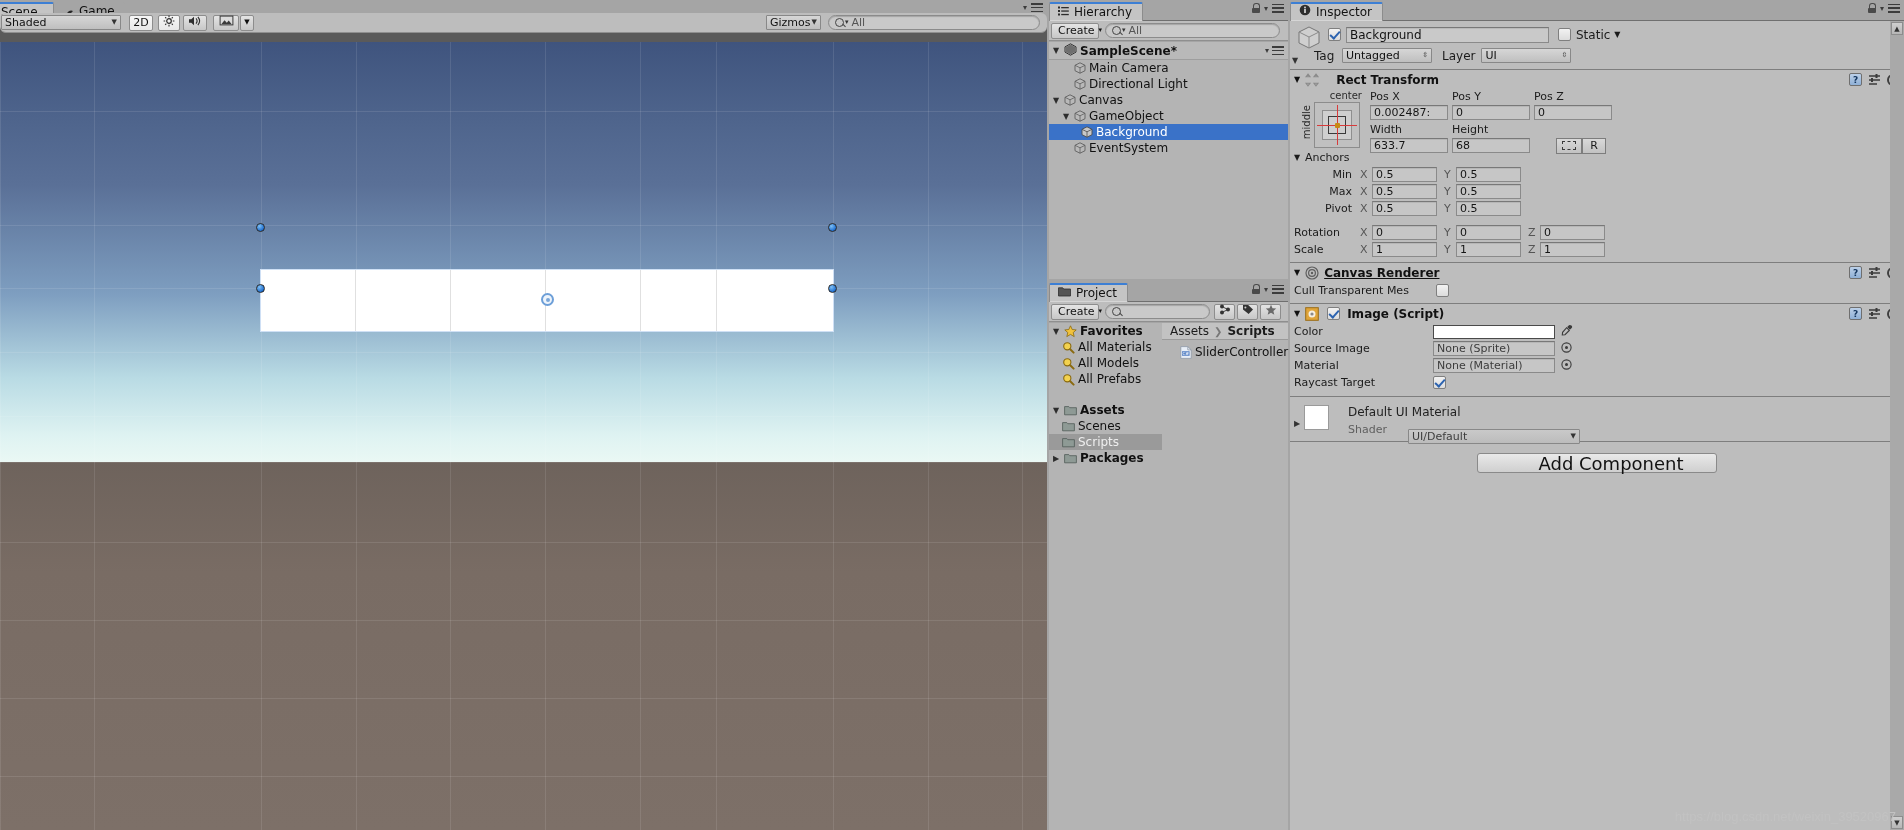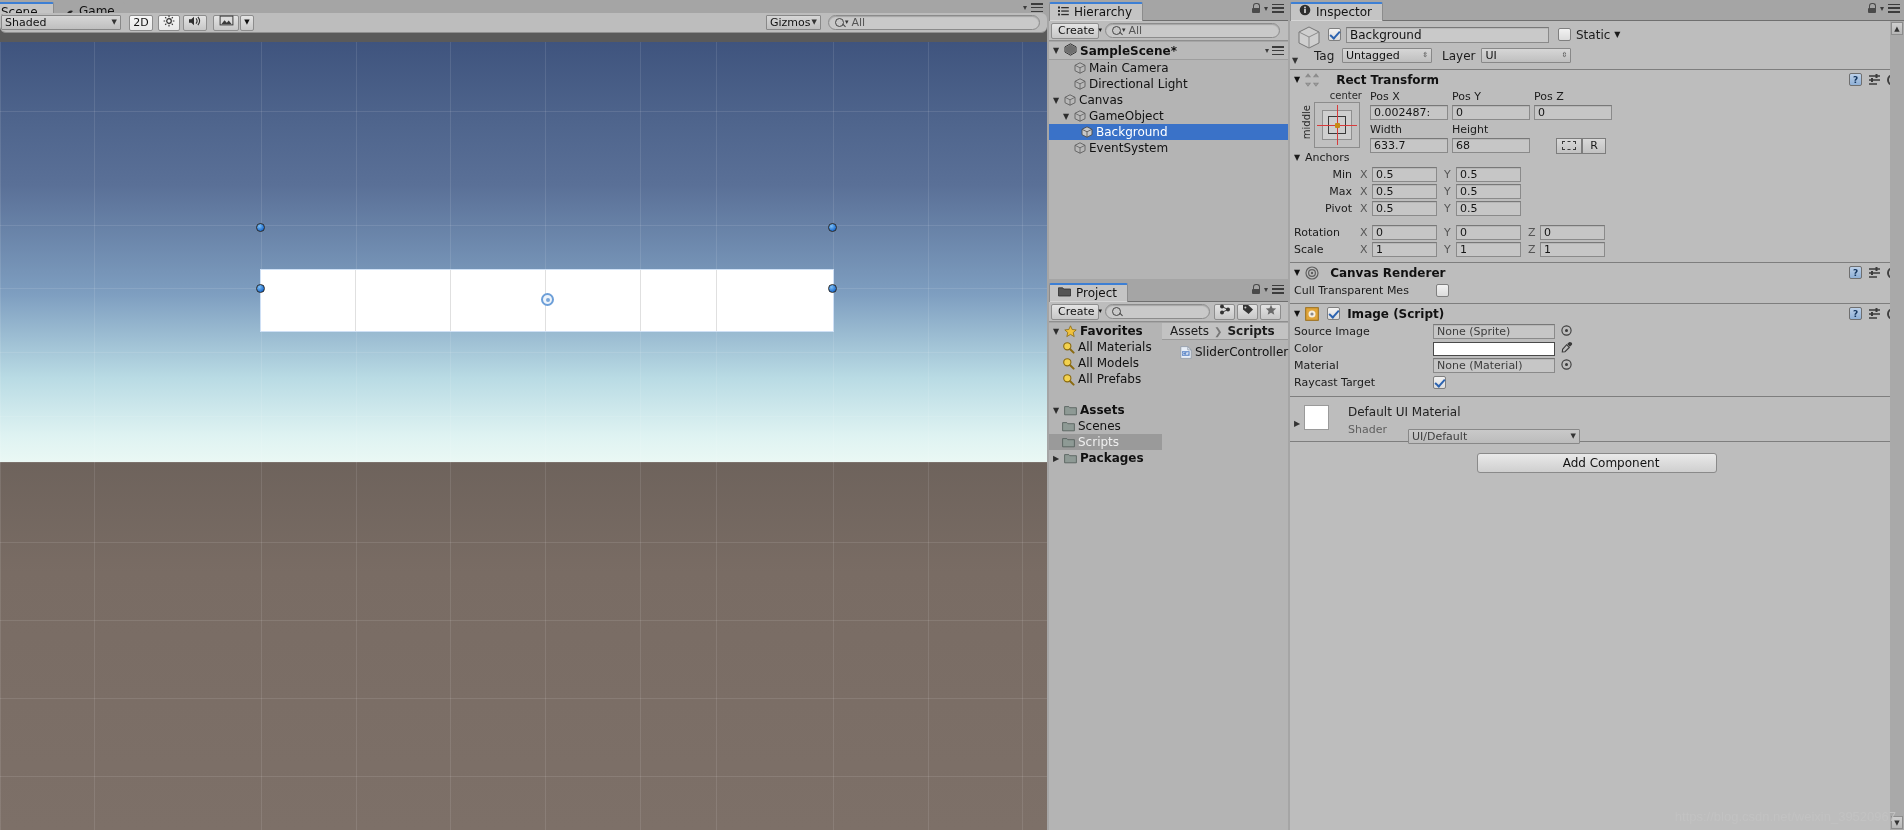--- a/index.html
+++ b/index.html
@@ -162,21 +162,21 @@
   .btn-preset { width:13px;height:13px; position:relative; }
   .gear {
     width:12px;height:12px;border-radius:50%;
     border:2.5px solid #3f3f3f; position:relative;
   }
   .gear::after { content:""; position:absolute; left:3px; top:3px; width:2px; height:2px; background:#3f3f3f; border-radius:50%; }
   .add-comp-btn {
     height:20px; background:linear-gradient(#e9e9e9,#cfcfcf);
     border:1px solid #8a8a8a; border-radius:3px;
     display:flex;align-items:center;justify-content:center;
-    font-size:12px; color:#111;padding-left:28px;
+    font-size:18px; color:#111;padding-left:28px;
   }
   .anchor-widget {
     width:46px;height:46px; background:#c0c0c0; border:1px solid #8c8c8c;
     position:relative;
   }
   .anchor-widget .outer { position:absolute; left:7px; top:7px; width:30px; height:30px; border:1px solid #8f8f8f; background:#cfcfcf; }
   .anchor-widget .inner { position:absolute; left:13px; top:13px; width:18px; height:18px; border:1.6px solid #3a3a3a; }
   .anchor-widget .cross-h { position:absolute; left:2px; right:2px; top:22px; height:1px; background:#d83a3a; }
   .anchor-widget .cross-v { position:absolute; top:2px; bottom:2px; left:22px; width:1px; background:#d83a3a; }
   .anchor-widget .pivot-dot { position:absolute; left:20px; top:20px; width:5px; height:5px; background:#c88a14; border-radius:1px; }
@@ -808,21 +808,21 @@
       <div style="position:relative; padding-bottom:4px;">
         <div class="comp-hdr" style="height:19px;">
           <span class="arrows" style="font-size:8px;">▼</span>
           <span style="width:14px;height:14px;">
             <svg width="14" height="14" viewBox="0 0 14 14">
                 <circle cx="7" cy="7" r="6" fill="none" stroke="#5e5e5e" stroke-width="1.2"></circle>
                 <circle cx="7" cy="7" r="3.4" fill="none" stroke="#5e5e5e" stroke-width="1.2"></circle>
                 <circle cx="7" cy="7" r="1.2" fill="#5e5e5e"></circle>
               </svg>
           </span>
-          <span style="margin-left:6px;">Canvas Renderer</span>
+          <span style="text-decoration:underline;">Canvas Renderer</span>
           <span style="position:absolute; right:5px; display:flex; gap:6px; align-items:center;">
             <span class="btn-help">?</span>
             <span class="btn-preset">
               <svg width="13" height="13" viewBox="0 0 13 13">
                   <g stroke="#3b3b3b" stroke-width="1.4">
                     <path d="M1 3h11M1 7h11M1 11h8"></path>
                   </g>
                   <g fill="#3b3b3b">
                     <rect x="7.5" y="1" width="2" height="4"></rect>
                     <rect x="3" y="5" width="2" height="4"></rect>
@@ -862,38 +862,38 @@
                   <g fill="#3b3b3b">
                     <rect x="7.5" y="1" width="2" height="4"></rect>
                     <rect x="3" y="5" width="2" height="4"></rect>
                   </g>
                 </svg>
             </span>
             <span class="gear"></span>
           </span>
         </div>
 
+        <div class="row" style="padding-left:4px;">
+          <span class="lbl" style="width:139px;">Color</span>
+          <span style="width:122px; height:14px; background:#ffffff; border:1px solid #4a4a4a;"></span>
+          <span style="margin-left:6px;">
+            <svg width="12" height="12" viewBox="0 0 12 12">
+                <path d="M9.6 1.3a1.6 1.6 0 0 1 1.1 2.7L8.9 5.8 6.2 3.1 8 1.3a1.6 1.6 0 0 1 1.6 0z" fill="#3a3a3a"></path>
+                <path d="M5.6 3.7 8.3 6.4 4 10.7 1.3 11l.3-2.7z" fill="none" stroke="#3a3a3a" stroke-width="1.1"></path>
+              </svg>
+          </span>
+        </div>
+
         <div class="row" style="padding-left:4px; position:relative;">
           <span class="lbl" style="width:139px;">Source Image</span>
           <span class="field obj" style="width:122px; color:#3d3d3d;">None (Sprite)</span>
           <span style="margin-left:6px;">
             <svg width="11" height="11" viewBox="0 0 11 11">
                 <circle cx="5.5" cy="5.5" r="4.6" fill="none" stroke="#3a3a3a" stroke-width="1.1"></circle>
                 <circle cx="5.5" cy="5.5" r="1.5" fill="#3a3a3a"></circle>
-              </svg>
-          </span>
-        </div>
-
-        <div class="row" style="padding-left:4px;">
-          <span class="lbl" style="width:139px;">Color</span>
-          <span style="width:122px; height:14px; background:#ffffff; border:1px solid #4a4a4a;"></span>
-          <span style="margin-left:6px;">
-            <svg width="12" height="12" viewBox="0 0 12 12">
-                <path d="M9.6 1.3a1.6 1.6 0 0 1 1.1 2.7L8.9 5.8 6.2 3.1 8 1.3a1.6 1.6 0 0 1 1.6 0z" fill="#3a3a3a"></path>
-                <path d="M5.6 3.7 8.3 6.4 4 10.7 1.3 11l.3-2.7z" fill="none" stroke="#3a3a3a" stroke-width="1.1"></path>
               </svg>
           </span>
         </div>
 
         <div class="row" style="padding-left:4px;">
           <span class="lbl" style="width:139px;">Material</span>
           <span class="field obj" style="width:122px; color:#3d3d3d;">None (Material)</span>
           <span style="margin-left:6px;">
             <svg width="11" height="11" viewBox="0 0 11 11">
                 <circle cx="5.5" cy="5.5" r="4.6" fill="none" stroke="#3a3a3a" stroke-width="1.1"></circle>

